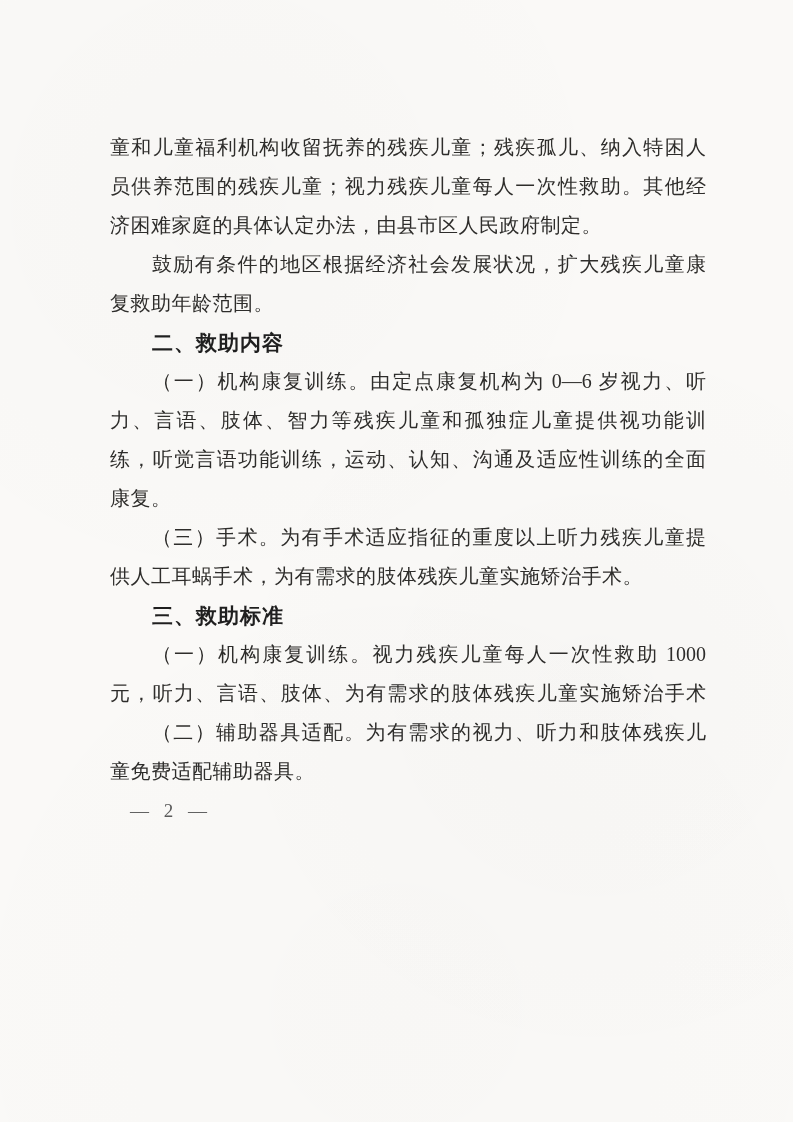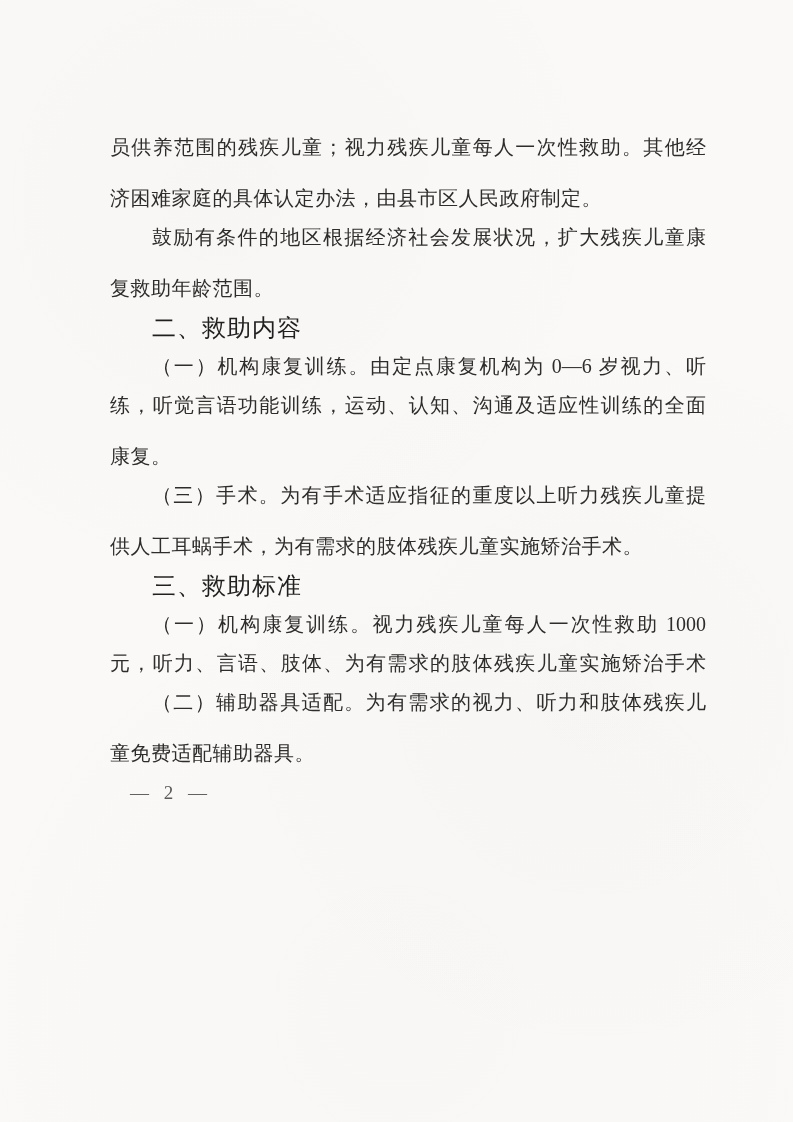--- a/index.html
+++ b/index.html
@@ -38,26 +38,25 @@
     text-justify: inter-character;
     overflow: hidden;
   }
   .line.indent {
     padding-left: 42px;
   }
   .line.last {
     text-align: center;
     text-align-last: left;
     letter-spacing: 0.5px;
-    margin-top: 12px;
   }
   .line.heading {
     font-family: "Liberation Sans", "DejaVu Sans", sans-serif;
-    font-weight: 400;
-    font-size: 24px;
+    font-weight: 700;
+    font-size: 21px;
     color: var(--heading, #1f1f1f);
     text-align: center;
     text-align-last: left;
     letter-spacing: 1px;
   }
   .line.pagenum {
     text-align: left;
     text-align-last: left;
     padding-left: 20px;
     font-size: 19px;
@@ -66,35 +65,37 @@
   }
   .paragraph { margin: 0; }
 </style>
 </head>
 <body>
 
 <div class="page">
   <div class="textblock">
 
     <div class="paragraph">
+      <div class="line">童和儿童福利机构收留抚养的残疾儿童；残疾孤儿、纳入特困人</div>
       <div class="line">员供养范围的残疾儿童；视力残疾儿童每人一次性救助。其他经</div>
       <div class="line last">济困难家庭的具体认定办法，由县市区人民政府制定。</div>
     </div>
 
     <div class="paragraph">
       <div class="line indent">鼓励有条件的地区根据经济社会发展状况，扩大残疾儿童康</div>
       <div class="line last">复救助年龄范围。</div>
     </div>
 
     <div class="paragraph">
       <div class="line heading indent">二、救助内容</div>
     </div>
 
     <div class="paragraph">
       <div class="line indent">（一）机构康复训练。由定点康复机构为 0—6 岁视力、听</div>
+      <div class="line">力、言语、肢体、智力等残疾儿童和孤独症儿童提供视功能训</div>
       <div class="line">练，听觉言语功能训练，运动、认知、沟通及适应性训练的全面</div>
       <div class="line last">康复。</div>
     </div>
 
 
     <div class="paragraph">
       <div class="line indent">（三）手术。为有手术适应指征的重度以上听力残疾儿童提</div>
       <div class="line last">供人工耳蜗手术，为有需求的肢体残疾儿童实施矫治手术。</div>
     </div>
 

